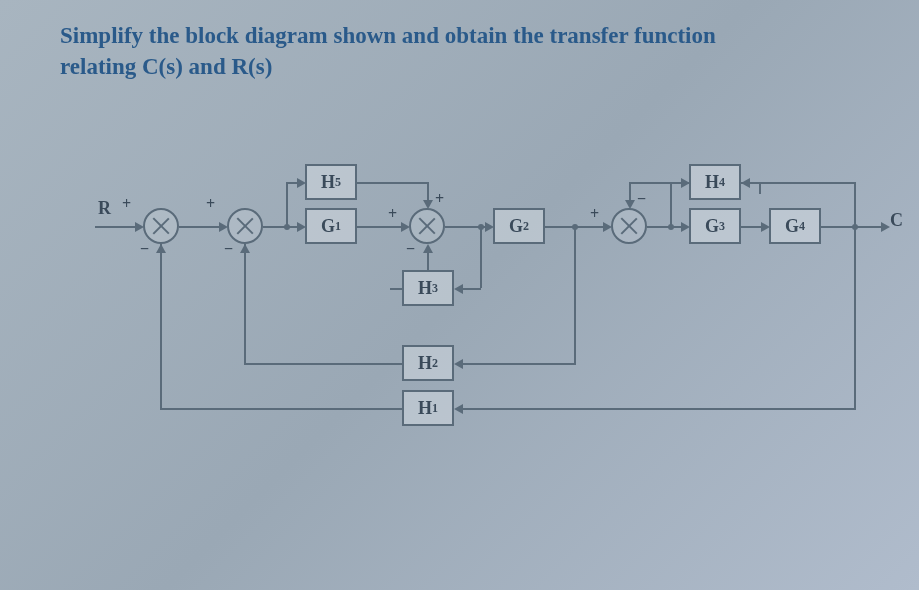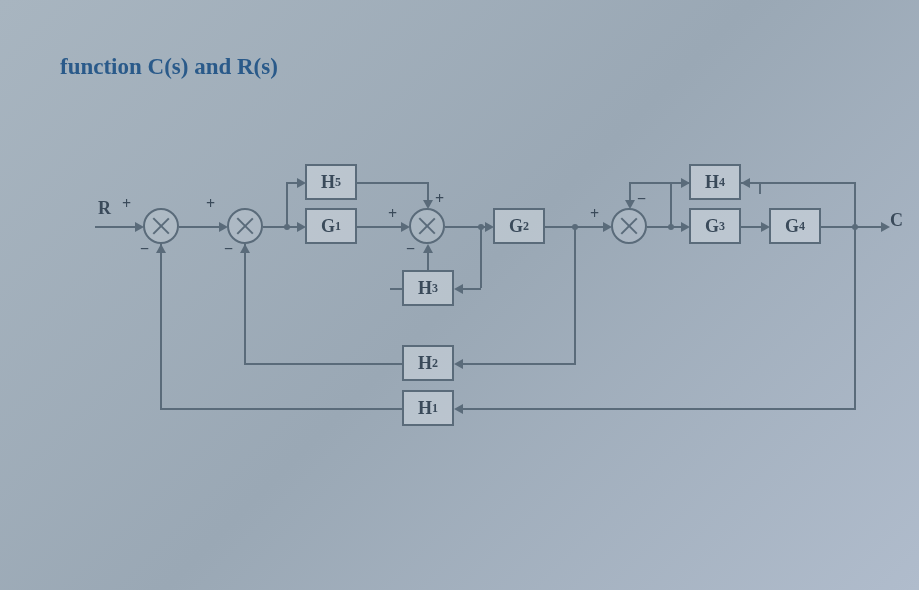--- a/index.html
+++ b/index.html
@@ -140,22 +140,22 @@
       background: #5a6b7a;
       border-radius: 50%;
       transform: translate(-50%, -50%);
     }
   </style>
 </head>
 <body>
 
 <div class="page">
   <div class="title">
-    <br>
-    <span>function C(s) and R(s)</span>
+    <span>Simplify the block diagram shown and obtain the transfer function</span><br>
+    <span>relating C(s) and R(s)</span>
   </div>
 
   <div class="diagram">
 
     <div class="label" style="top:48px; left:98px;">R</div>
 
     <div class="label" style="top:60px; left:890px;">C</div>
 
     <div class="line hline" style="top:76px; left:95px; width:40px;"></div>
     <div class="arrow-right" style="top:72px; left:135px;"></div>

